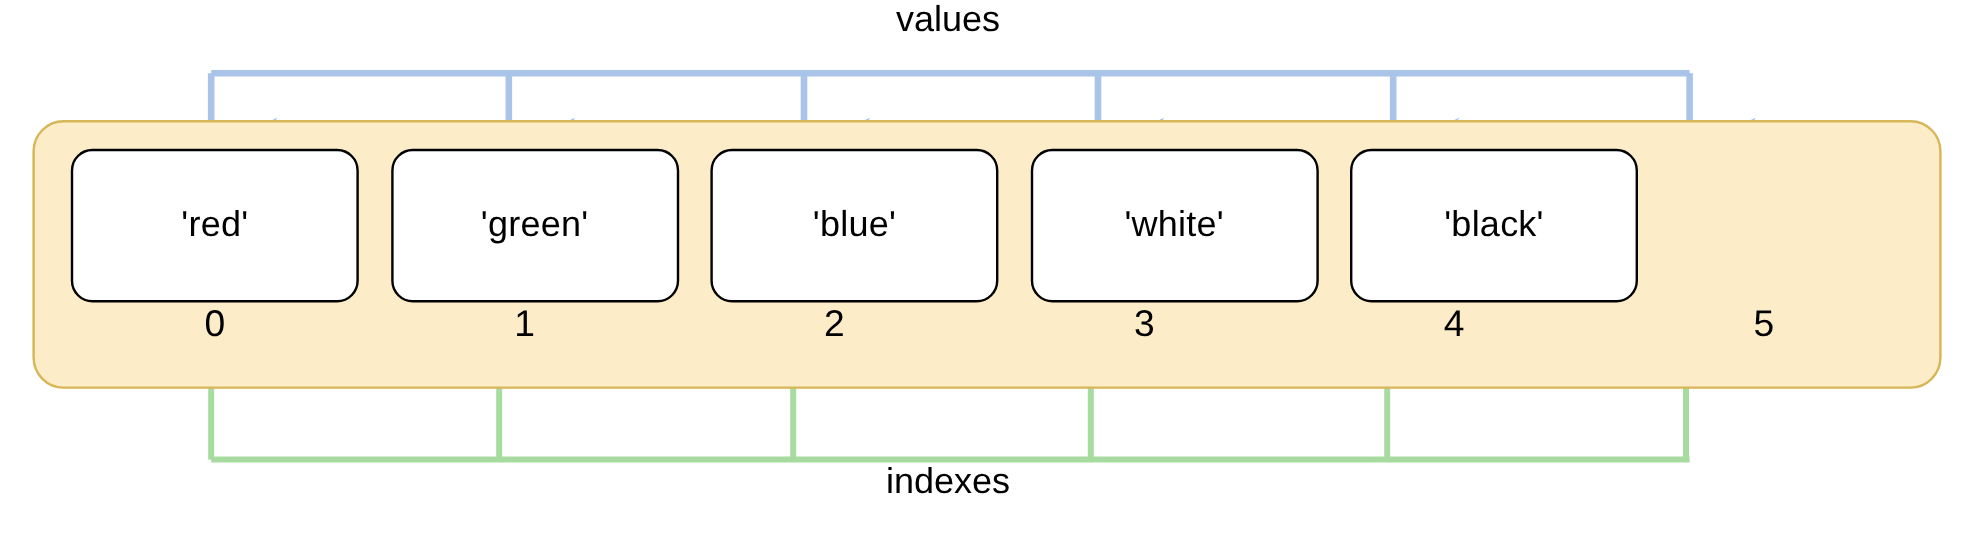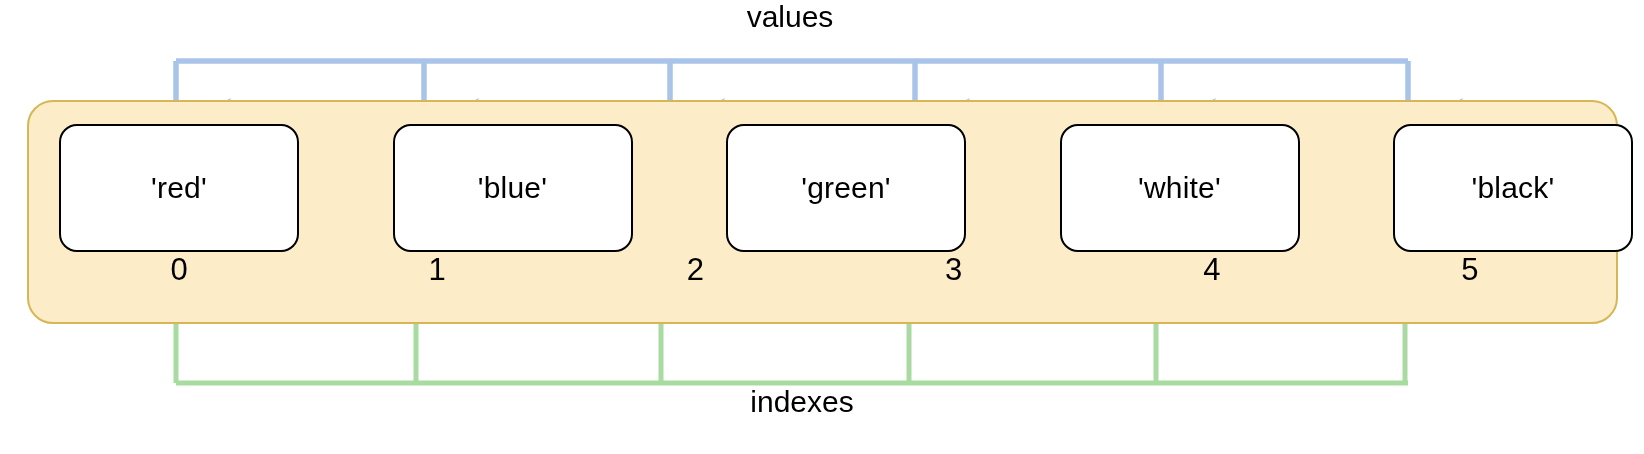--- a/index.html
+++ b/index.html
@@ -40,21 +40,21 @@
     background: #fdecc8;
     border: 2px solid #d6b656;
     border-radius: 26px;
   }
 
   
   .cells-row {
     position: absolute;
     left: 30px;
     top: 22px;
-    width: 1574px;
+    width: 1306px;
     height: 128px;
     display: flex;
     justify-content: space-between;
   }
   .cell {
     width: 240px;
     height: 128px;
     box-sizing: border-box;
     background: #ffffff;
     border: 2.4px solid #000000;
@@ -107,21 +107,20 @@
     left: 0;
     top: 2px;
     width: 1580px;
     text-align: center;
   }
   #caption-indexes {
     left: 0;
     top: 387px;
     width: 1580px;
     text-align: center;
-    padding-left: 12px;
   }
 </style>
 </head>
 <body>
 
 <div id="stage">
 
   <svg id="connectors" viewBox="0 0 1644 454" width="1644" height="454" xmlns="http://www.w3.org/2000/svg">
     <defs>
       <marker id="arrow-blue" viewBox="0 0 12 12" refX="6" refY="10" markerWidth="12" markerHeight="12" orient="auto-start-reverse">
@@ -155,26 +154,26 @@
 
   <div class="caption" id="caption-values">values</div>
 
   <div class="array-container">
 
     <div class="cells-row">
       <div class="cell">
         <span class="cell-label">'red'</span>
       </div>
       <div class="cell">
+        <span class="cell-label">'green'</span>
+      </div>
+      <div class="cell">
         <span class="cell-label">'blue'</span>
       </div>
       <div class="cell">
-        <span class="cell-label">'green'</span>
-      </div>
-      <div class="cell">
         <span class="cell-label">'white'</span>
       </div>
       <div class="cell">
         <span class="cell-label">'black'</span>
       </div>
     </div>
 
     <div class="index-row">
       <div class="index-slot">
         <span class="index-label">0</span>

